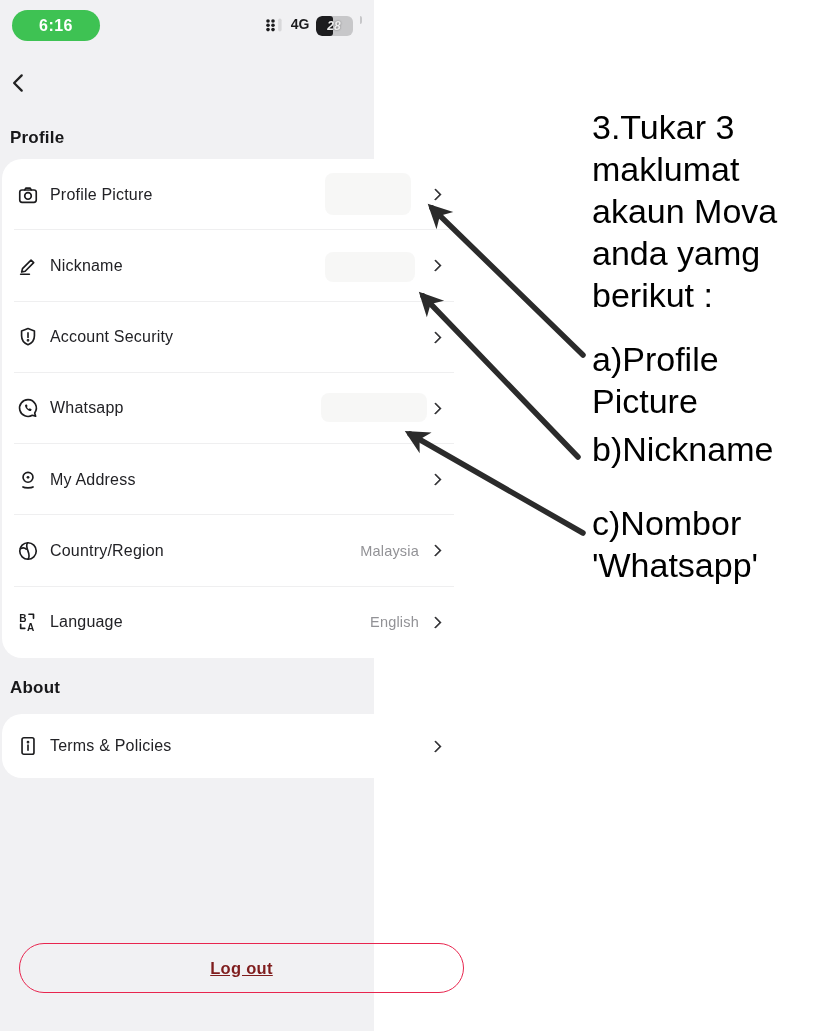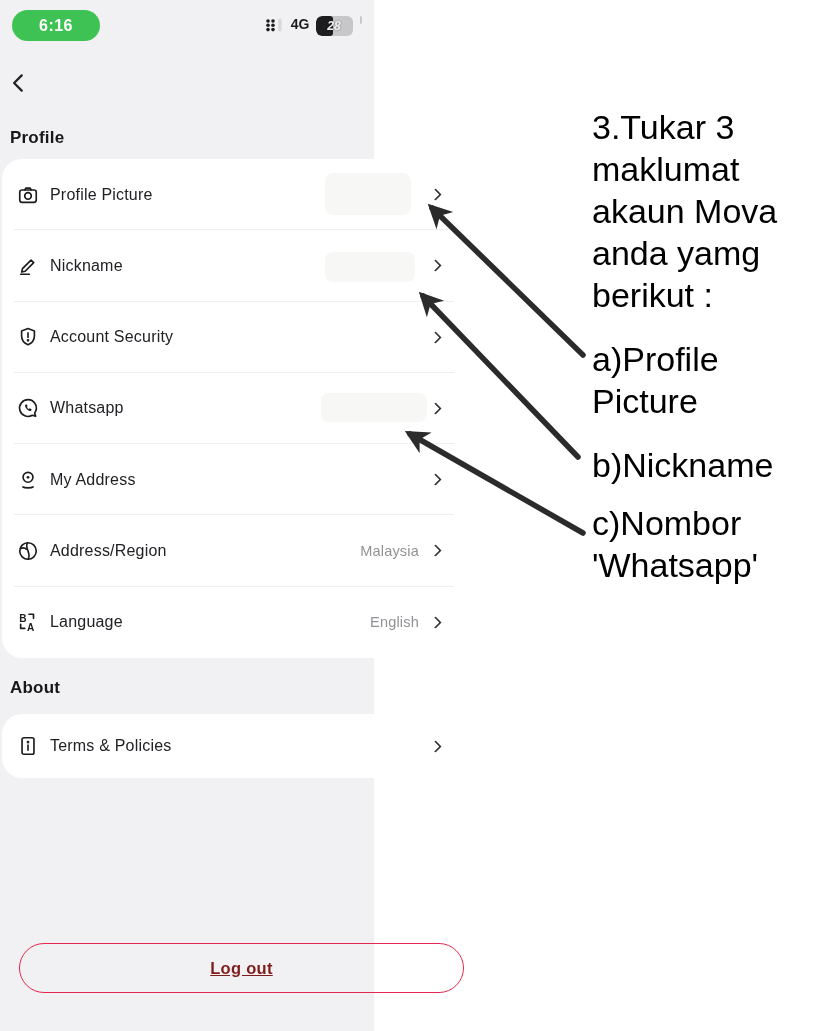--- a/index.html
+++ b/index.html
@@ -100,21 +100,21 @@
   }
 
   
   .note {
     position:absolute; color:#000;
     font-size:34px; line-height:42px; font-weight:400;
     font-family:"Liberation Sans", sans-serif; white-space:pre-line;
   }
   .note-main { left:592px; top:106px; }
   .note-a    { left:592px; top:338px; }
-  .note-b    { left:592px; top:444px; }
+  .note-b    { left:592px; top:428px; }
   .note-c    { left:592px; top:502px; }
 
   .arrows-overlay {
     position:absolute; left:0; top:0; width:828px; height:1031px;
     pointer-events:none;
   }
 </style>
 </head>
 <body>
 
@@ -222,21 +222,21 @@
     </div>
 
     <div class="row">
       <span class="row-icon">
         <svg width="22" height="22" viewBox="0 0 24 24" fill="none" stroke="#1c1c1e" stroke-width="1.8" stroke-linecap="round" stroke-linejoin="round">
           <circle cx="12" cy="12" r="9"></circle>
           <path d="M11.5 3.2C7.5 8 16.5 15.5 12 20.8"></path>
           <path d="M3.6 9.5c2.5-1.2 5-1 6.5.5"></path>
         </svg>
       </span>
-      <span class="row-label">Address/Region</span>
+      <span class="row-label">Country/Region</span>
       <span class="row-spacer"></span>
       <span class="row-value">Malaysia</span>
       <span class="chev"></span>
     </div>
 
     <div class="row">
       <span class="row-icon">
         <svg width="22" height="22" viewBox="0 0 24 24">
           <text x="2.5" y="11.5" font-size="11" font-weight="bold" fill="#1c1c1e" font-family="Liberation Sans, sans-serif">B</text>
           <text x="11" y="22" font-size="11" font-weight="bold" fill="#1c1c1e" font-family="Liberation Sans, sans-serif">A</text>

